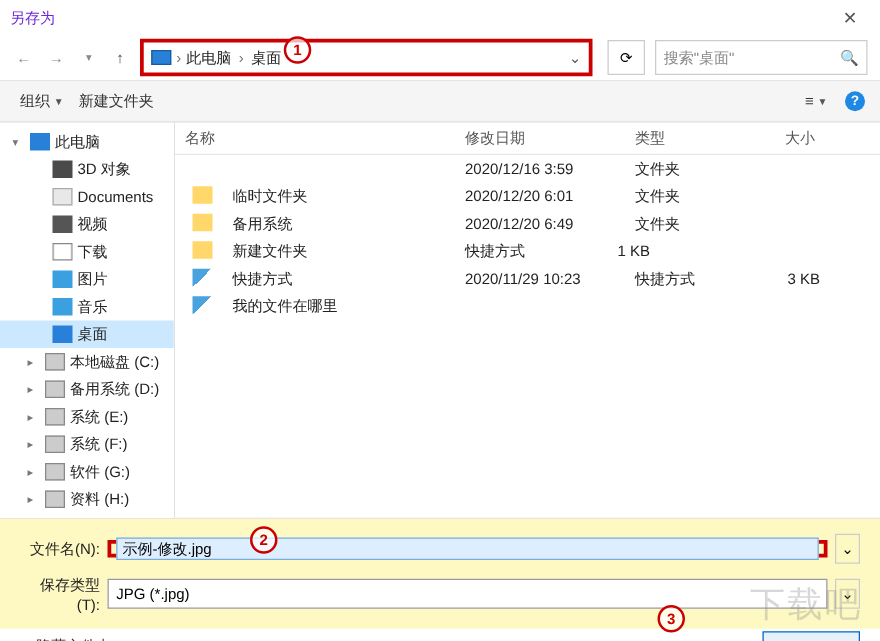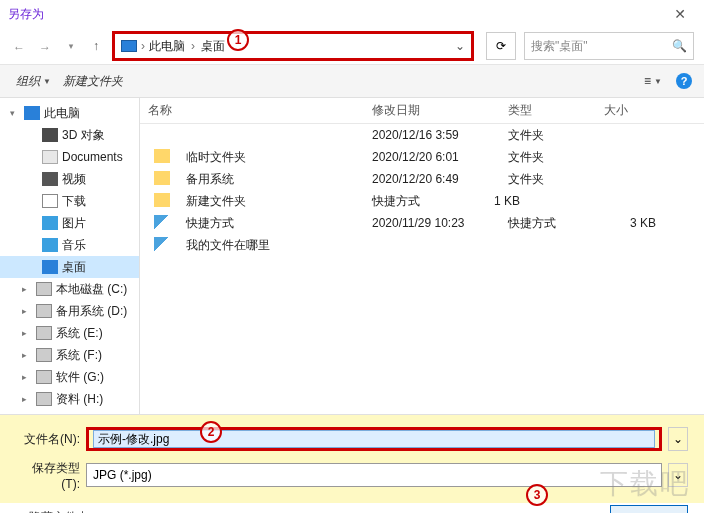--- a/index.html
+++ b/index.html
@@ -16,21 +16,21 @@
 .addressbar.annotated { border: 3px solid #c00; height: 30px; }
 .pc-icon { width: 16px; height: 12px; background: #2980d9; border: 1px solid #1a5a9e; }
 .breadcrumb { color: #222; display: flex; align-items: center; gap: 6px; }
 .crumb-sep { color: #777; }
 .addr-dropdown { margin-left: auto; color: #555; }
 .refresh-btn { width: 30px; height: 28px; border: 1px solid #ccc; display: flex; align-items: center; justify-content: center; }
 .searchbox { width: 170px; height: 28px; border: 1px solid #ccc; display: flex; align-items: center; padding: 0 6px; color: #888; }
 .searchbox .mag { margin-left: auto; }
 
 .toolbar { height: 34px; background: #f5f5f5; border-top: 1px solid #e5e5e5; border-bottom: 1px solid #e0e0e0; display: flex; align-items: center; padding: 0 12px; gap: 4px; }
-.tb-btn { color: #333; padding: 2px 4px; display: flex; align-items: center; gap: 3px; font-style: italic; }
+.tb-btn { color: #333; padding: 2px 4px; display: flex; align-items: center; gap: 3px; }
 .tb-drop { font-size: 8px; color: #555; }
 .tb-right { margin-left: auto; display: flex; align-items: center; gap: 10px; }
 .help-icon { width: 16px; height: 16px; border-radius: 50%; background: #1e88e5; color: #fff; display: flex; align-items: center; justify-content: center; font-weight: bold; font-size: 11px; }
 
 .main { display: flex; height: 316px; }
 .sidebar { width: 140px; border-right: 1px solid #e0e0e0; overflow-y: auto; padding-top: 4px; background: #fff; }
 .tree-item { display: flex; align-items: center; height: 22px; padding-left: 10px; gap: 4px; color: #222; white-space: nowrap; }
 .tree-item.selected { background: #cce8ff; }
 .tree-item.sub { padding-left: 28px; }
 .tree-item.subsub { padding-left: 22px; }
@@ -46,32 +46,32 @@
 .ico-desktop { background: #2980d9; }
 .ico-drive { background: #ccc; border: 1px solid #888; }
 .ico-folder { background: #ffd76a; }
 
 .filearea { flex: 1; background: #fff; }
 .filehead { display: flex; height: 26px; border-bottom: 1px solid #e8e8e8; align-items: center; color: #555; }
 .filehead div { padding-left: 8px; }
 .col-name { width: 224px; }
 .col-date { width: 136px; }
 .col-type { width: 96px; }
-.col-size { width: 80px; }
+.col-size { width: 80px; text-align: center; }
 .filerow { display: flex; height: 22px; align-items: center; color: #222; }
 .filerow .col-name { display: flex; align-items: flex-start; gap: 16px; padding-left: 14px; margin-top: 44px; }
 .filerow .col-date, .filerow .col-type, .filerow .col-size { padding-left: 8px; }
 .filerow .col-size { text-align: right; padding-right: 20px; }
 .ico-shortcut { width: 16px; height: 14px; background: linear-gradient(135deg, #4aa3df 50%, #fff 50%); }
 
 .bottom { border-top: 1px solid #e0e0e0; padding: 10px 16px 6px; background: #fef9c3; }
 .field-row { display: flex; align-items: center; height: 28px; margin-bottom: 8px; }
 .field-label { width: 64px; text-align: right; margin-right: 6px; color: #222; }
 .field-input { flex: 1; height: 24px; border: 1px solid #999; padding: 0 6px; background: #fff; }
-.filename-wrap { flex: 1; height: 24px; border: 3px solid #c00; display: flex; align-items: center; padding: 0 4px; position: relative; }
+.filename-wrap { flex: 1; height: 14px; border: 3px solid #c00; display: flex; align-items: center; padding: 0 4px; position: relative; }
 .filename-input { flex: 1; height: 18px; border: 1px solid #7aacdc; background: #def; padding: 0 4px; }
 .field-drop { width: 20px; height: 24px; border: 1px solid #ccc; display: flex; align-items: center; justify-content: center; margin-left: 6px; }
 
 .footer { display: flex; align-items: center; padding: 2px 16px 8px; }
 .hide-folders { display: flex; align-items: center; gap: 6px; color: #333; }
 .btn-primary { margin-left: auto; width: 78px; height: 24px; border: 1px solid #0067c0; background: #e5f1fb; display: flex; align-items: center; justify-content: center; color: #111; }
 
 .circle-anno { position: absolute; width: 22px; height: 22px; border: 2px solid #c00; border-radius: 50%; display: flex; align-items: center; justify-content: center; color: #c00; font-weight: bold; background: rgba(255,255,255,0.7); pointer-events: none; }
 
 .watermark { position: absolute; right: 14px; bottom: 10px; font-size: 28px; color: rgba(140,140,140,0.35); font-weight: normal; letter-spacing: 2px; pointer-events: none; }

